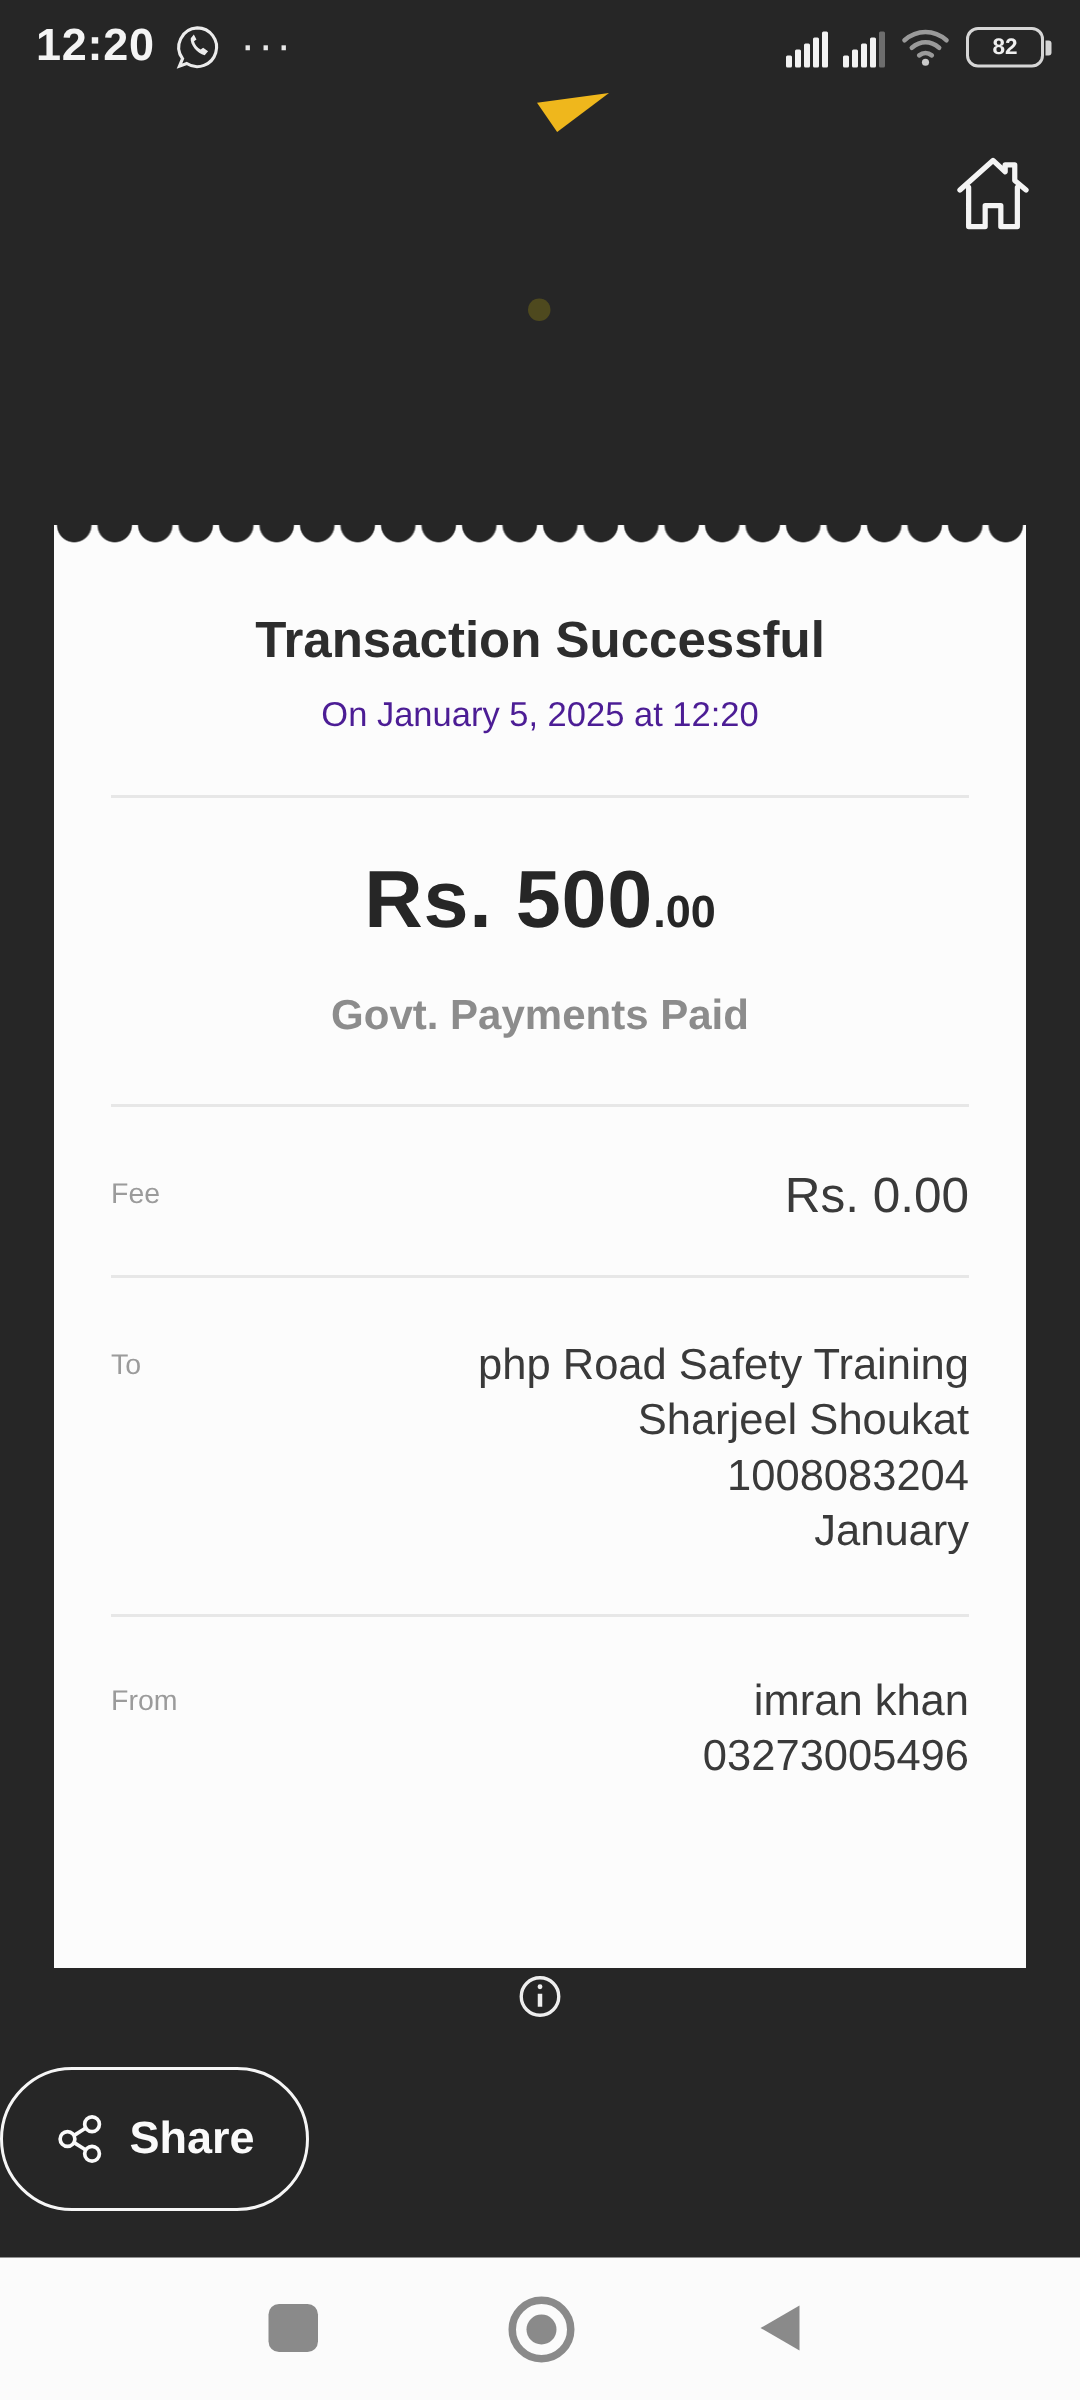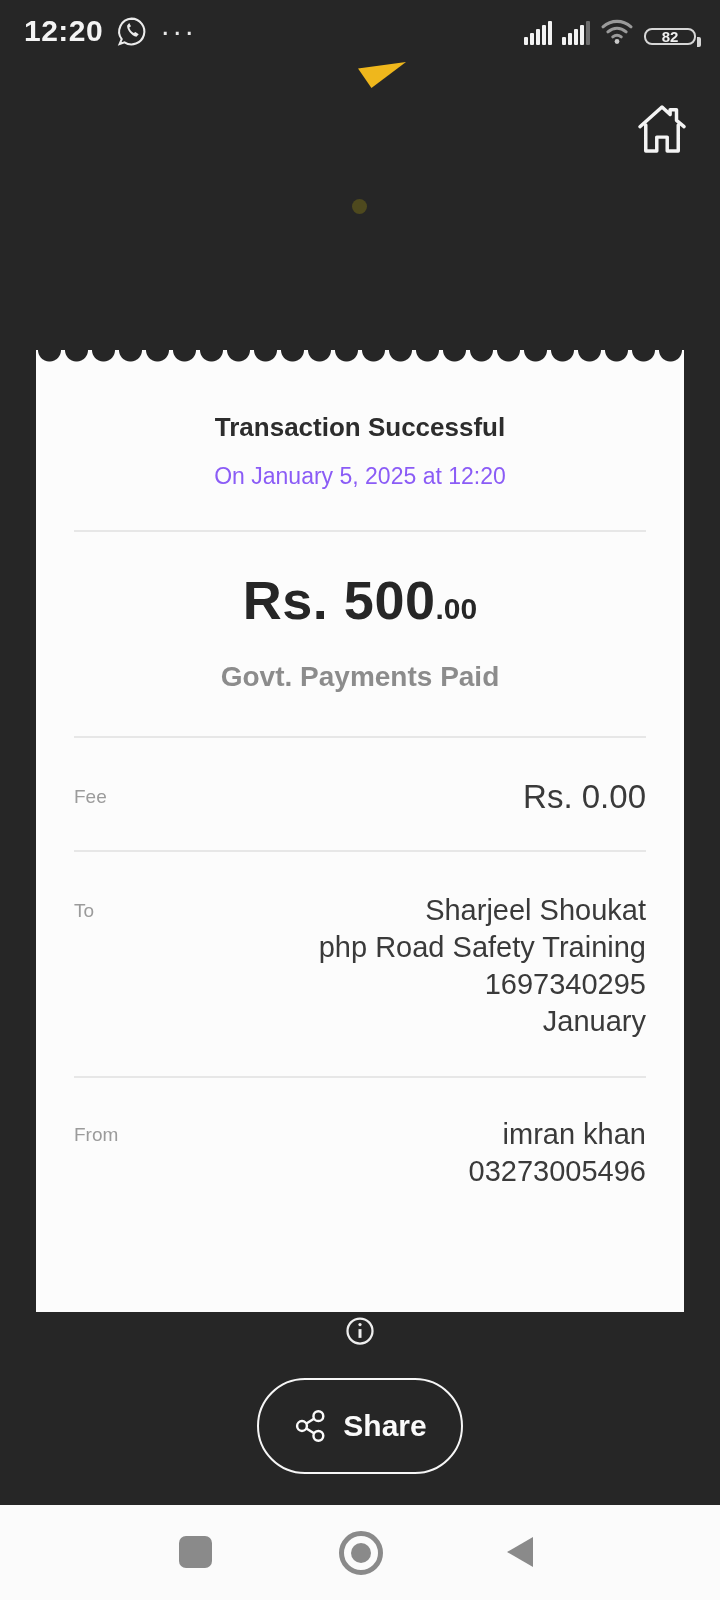--- a/index.html
+++ b/index.html
@@ -22,21 +22,21 @@
   .sb-time { font-size:30px; font-weight:bold; color:#f4f4f4; letter-spacing:.5px; }
   .sb-dots { font-size:30px; color:#e8e8e8; letter-spacing:2px; line-height:20px; }
   .sb-right { display:flex; align-items:flex-end; gap:10px; }
   .sig { display:flex; align-items:flex-end; gap:2px; height:26px; }
   .sig i { display:block; width:4px; background:#f2f2f2; border-radius:1px; }
   .sig i:nth-child(1){height:8px}.sig i:nth-child(2){height:12px}
   .sig i:nth-child(3){height:16px}.sig i:nth-child(4){height:20px}
   .sig i:nth-child(5){height:24px}
   .sig.sim2 i:nth-child(5){ background:#6d6d6d; }
   .battery {
-    position:relative; width:52px; height:17px;
+    position:relative; width:52px; height:27px;
     border:2.5px solid #d6d6d6; border-radius:8px;
     display:flex; align-items:center; justify-content:center;
   }
   .battery::after {
     content:""; position:absolute; right:-7px; top:7px;
     width:4px; height:10px; background:#d6d6d6; border-radius:0 2px 2px 0;
   }
   .battery span { font-size:15px; font-weight:bold; color:#efefef; }
 
   
@@ -55,23 +55,23 @@
   .receipt {
     position:absolute; left:36px; top:350px; width:648px; height:962px;
     background:#fcfcfc; color:#2f2f2f;
   }
   .scallop {
     position:absolute; top:0; left:0; right:0; height:14px;
     background-image:radial-gradient(circle at 13.5px 0px, #262626 11px, rgba(0,0,0,0) 12px);
     background-size:27px 14px; background-repeat:repeat-x;
   }
   .r-inner { padding:0 38px; }
-  .r-title { margin-top:56px; text-align:center; font-size:26px; line-height:42px; font-weight:bold; color:#2d2d2d; }
+  .r-title { margin-top:56px; text-align:center; font-size:34px; line-height:42px; font-weight:bold; color:#2d2d2d; }
   .r-tid   { margin-top:22px; text-align:center; font-size:23px; line-height:28px; font-weight:bold; color:#3d3d3d; }
-  .r-date  { margin-top:14px; text-align:center; font-size:23px; line-height:28px; color:#8b5cf6; }
+  .r-date  { margin-top:14px; text-align:center; font-size:23px; line-height:28px; color:#4c1d95; }
   .r-div { border:none; border-top:2px solid #e7e7e7; margin:0; }
   .div1 { margin-top:40px; } .div2 { margin-top:42px; }
   .div3 { margin-top:34px; } .div4 { margin-top:36px; }
   .r-amount { margin-top:36px; text-align:center; line-height:64px; color:#262626; }
   .r-amount .main { font-size:54px; font-weight:bold; letter-spacing:.5px; }
   .r-amount .cents { font-size:30px; font-weight:bold; }
   .r-paid { margin-top:14px; text-align:center; font-size:28px; line-height:34px; font-weight:bold; color:#8c8c8c; }
   .r-row { display:flex; justify-content:space-between; align-items:flex-start; }
   .row-fee  { margin-top:40px; }
   .row-to   { margin-top:40px; }
@@ -82,21 +82,21 @@
   .r-lines span { display:block; }
 
   
   .notice {
     position:absolute; top:1313px; left:0; right:0; height:36px;
     display:flex; align-items:center; justify-content:center; gap:14px;
   }
   .notice-text { font-size:27px; color:#f1f1f1; }
   .actions {
     position:absolute; top:1378px; left:0; right:0;
-    display:flex; justify-content:center; gap:26px;
+    display:flex; gap:26px;
   }
   .pill {
     height:96px; border:2.5px solid #f6f6f6; border-radius:48px;
     background:transparent; color:#fafafa;
     display:flex; align-items:center; justify-content:center; gap:14px;
     font-family:"Liberation Sans", sans-serif;
     font-size:30px; font-weight:bold; cursor:pointer;
   }
   .pill-share { width:206px; }
   .pill-save  { width:172px; }
@@ -187,23 +187,23 @@
     <div class="r-paid">Govt. Payments Paid</div>
     <hr class="r-div div2">
     <div class="r-row row-fee">
       <span class="r-label">Fee</span>
       <span class="r-value">Rs. 0.00</span>
     </div>
     <hr class="r-div div3">
     <div class="r-row row-to">
       <span class="r-label">To</span>
       <span class="r-lines">
+        <span>php Road Safety Training</span>
         <span>Sharjeel Shoukat</span>
-        <span>php Road Safety Training</span>
-        <span>1697340295</span>
+        <span>1008083204</span>
         <span>January</span>
       </span>
     </div>
     <hr class="r-div div4">
     <div class="r-row row-from">
       <span class="r-label">From</span>
       <span class="r-lines">
         <span>imran khan</span>
         <span>03273005496</span>
       </span>

